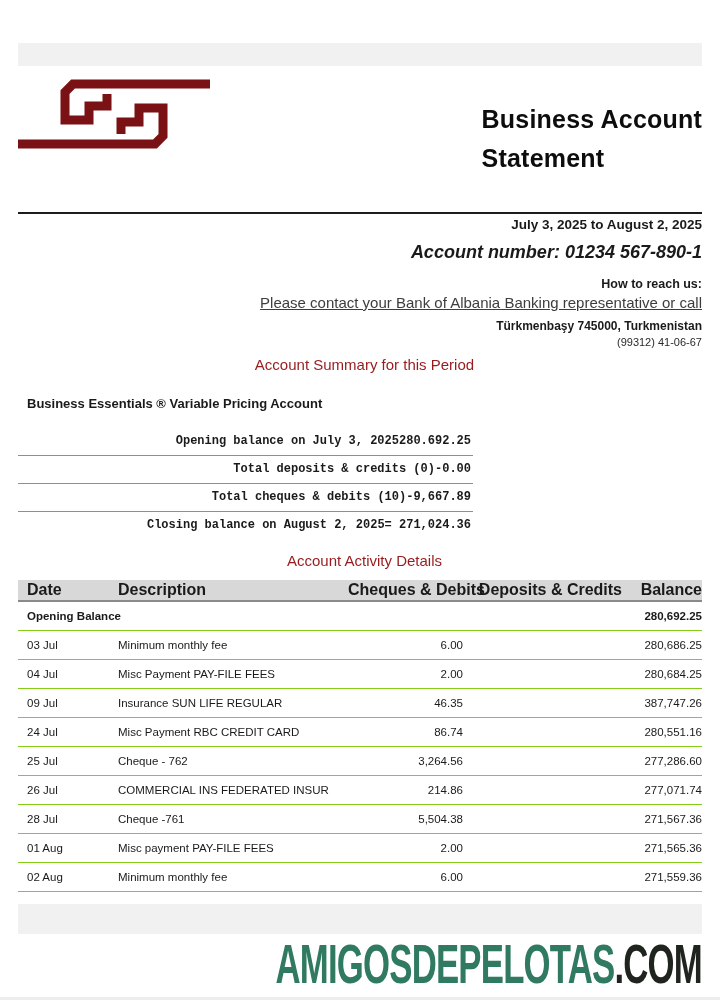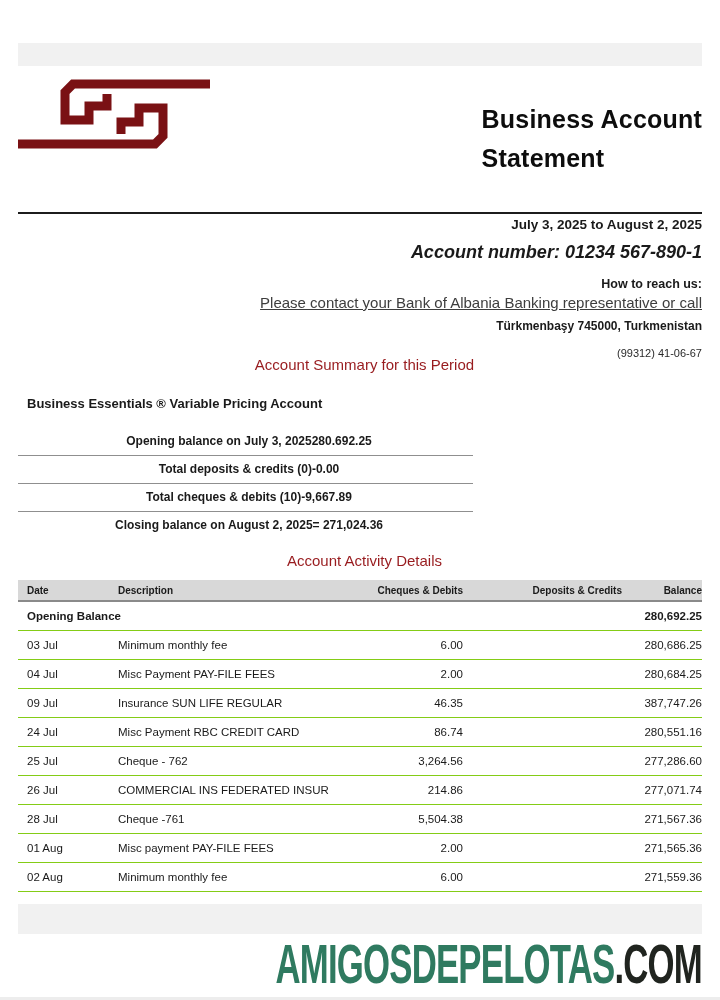--- a/index.html
+++ b/index.html
@@ -15,45 +15,45 @@
     position:absolute; right:18px; top:100px; text-align:left;
     font-size:25px; font-weight:bold; line-height:39px; color:#0d0d0d; letter-spacing:0.2px;
   }
   .divider { position:absolute; left:18px; top:212px; width:684px; height:2px; background:#1c1c1c; }
 
   .right-info { position:absolute; right:18px; top:217px; text-align:right; }
   .period { font-size:13.5px; font-weight:bold; margin-bottom:10px; }
   .acct { font-size:18px; font-weight:bold; margin-bottom:14px;font-style:italic; }
   .reach { font-size:12.5px; font-weight:bold; margin-bottom:3px; }
   .reach-small { font-size:15px; color:#3d3d3d; margin-bottom:8px;text-decoration:underline; }
-  .bank-addr { font-size:12px; font-weight:bold; margin-bottom:14px; }
+  .bank-addr { font-size:12px; font-weight:bold; margin-bottom:3px; }
   .bank-phone { font-size:11px; color:#2a2a2a; }
 
   .customer { position:absolute; left:27px; top:240px; font-size:12px; font-weight:bold; line-height:15px; }
 
   .section-heading { font-size:15px; font-weight:normal; color:#981b1e; padding-left:9px;text-align:center; }
 
   .summary { position:absolute; left:18px; top:356px; width:684px; }
   .product { font-size:13px; font-weight:bold; margin:23px 0 0 9px; }
   .sum-table { width:455px; margin-top:17px; }
   .sum-row {
-    display:flex; justify-content:center; align-items:center;
+    display:flex; justify-content:flex-end; align-items:center;
     padding:6px 2px 7px 9px; border-bottom:1px solid #8f8f8f;
-    font-size:12px; font-weight:bold;
+    font-size:12px; font-weight:bold;font-family:Liberation Mono, monospace;
   }
   .sum-row:last-child { border-bottom:none; }
 
   .activity { position:absolute; left:18px; top:552px; width:684px; }
   .grid-row {
     display:grid; grid-template-columns:91px 230px 115px 159px 80px;
     padding-left:9px; align-items:center; white-space:nowrap;
   }
   .act-header {
     margin-top:11px; background:#d8d8d8; height:22px;
-    font-size:10px; font-weight:bold; border-bottom:2px solid #8a8a8a;
+    font-size:16px; font-weight:bold; border-bottom:2px solid #8a8a8a;
   }
   .act-row { height:29px; font-size:11.5px; border-bottom:1px solid #84cc16; }
   .act-row.opening { font-weight:bold; }
   .cell-r { text-align:right; }
 
   .footer-bar { position:absolute; left:18px; top:904px; width:684px; height:30px; background:#f1f1f1; }
   .bottom-strip { position:absolute; left:0; top:997px; width:720px; height:3px; background:#ededed; }
 
   .watermark {
     position:absolute; right:18px; top:932px; white-space:nowrap;

